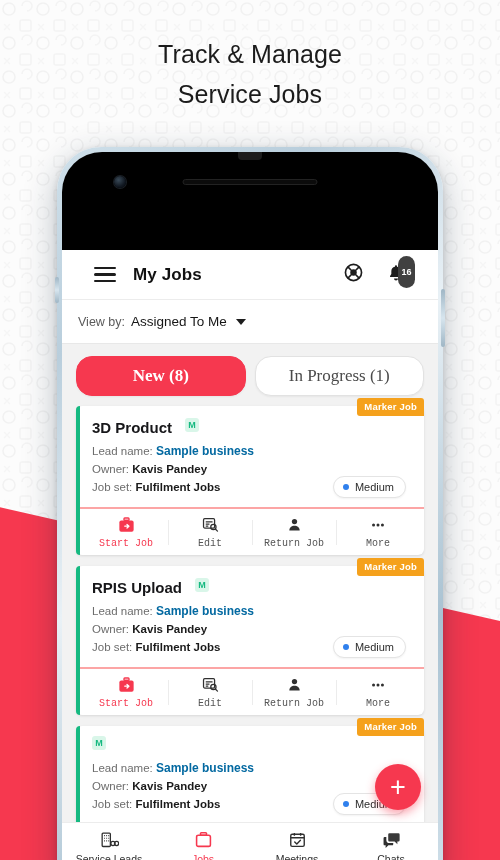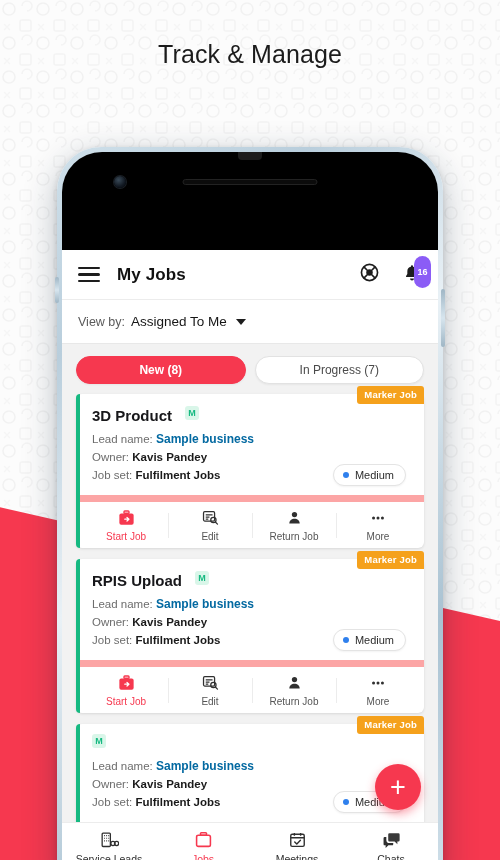--- a/index.html
+++ b/index.html
@@ -84,57 +84,58 @@
   .screen {
     position: absolute;
     left: 0; right: 0; top: 98px; bottom: 0;
     background: #f2f2f2;
     overflow: hidden;
   }
 
   .appbar {
     background: #fff; height: 50px;
     display: flex; align-items: center;
-    padding: 0 16px;
+    padding: 0 32px;
     border-bottom: 1px solid #ececec;
   }
   .hamburger { width: 22px; cursor: pointer; }
   .hamburger span { display:block; height: 2.4px; background:#1d1d1d; border-radius:2px; margin:4px 0; }
   .app-title { font-size: 17px; font-weight: 700; color:#111; margin-left: 17px; letter-spacing:.1px;}
   .appbar-right { margin-left:auto; display:flex; align-items:center; gap: 22px; }
   .bell-wrap { position: relative; }
   .badge-count {
     position: absolute; top: -7px; right: -9px;
     min-width: 17px; height: 32px; border-radius: 9px;
-    background: #8b5cf6; color:#fff;
+    background: #404040; color:#fff;
     font-size: 9px; font-weight: 700;
     display:flex; align-items:center; justify-content:center;
     padding: 0 3px;
   }
 
   .viewbar {
     background:#fff; height: 44px;
     display:flex; align-items:center; padding: 0 16px;
     border-bottom: 1px solid #e8e8e8;
     font-size: 12.5px;
   }
   .viewby-label { color:#5a5a5a; }
   .viewby-value { color:#161616; font-size: 13.5px; margin-left: 6px; }
   .caret { width:0;height:0;border-left:5px solid transparent;border-right:5px solid transparent;border-top:6px solid #1d1d1d; margin-left:9px;}
   .viewbar-right { margin-left:auto; display:flex; align-items:center; }
   .tool { display:flex; align-items:center; gap:6px; color:#2b2b2b; font-size:12.5px; }
   .divider-v { width:1px; height:20px; background:#dedede; margin: 0 13px; }
 
   .tabs { display:flex; gap: 9px; padding: 12px 14px 8px; }
   .chip {
-    flex: 1; height: 28px; border-radius: 16px;
+    flex: 1; height: 40px; border-radius: 16px;
     display:flex; align-items:center; justify-content:center;
-    font-size: 12px; color:#4a4a4a;
+    font-size: 17px; color:#4a4a4a;
     background:#fff; border:1px solid #e2e2e2;
     box-shadow: 0 1px 2px rgba(0,0,0,.05);
+    font-family: Liberation Serif, serif;
   }
   .chip.active { background:#f6384f; color:#fff; border-color:#f6384f; font-weight:600; }
 
   .list { padding: 2px 14px 0; }
 
   .card {
     position: relative;
     background:#fff; border-radius: 6px;
     margin-bottom: 11px;
     box-shadow: 0 1px 3px rgba(0,0,0,.11);
@@ -171,22 +172,22 @@
     border:1px solid #e4e4e4; border-radius: 14px;
     background:#fff;
     padding: 4px 11px 4px 9px;
     font-size: 11px; color:#2d2d2d;
     display:flex; align-items:center; gap:6px;
     box-shadow: 0 1px 2px rgba(0,0,0,.05);
   }
   .dot { width:6px;height:6px;border-radius:50%; background:#2f80ed; }
 
   .card-actions {
-    display:flex; border-top:7px solid #fca5a5;
-    padding: 7px 4px 6px; margin-left: 4px;
+    display:flex; border-top:2px solid #fca5a5;
+    padding: 7px 4px 6px; margin-left: 4px; font-family: Liberation Mono, monospace;
   }
   .action {
     flex:1; display:flex; flex-direction:column; align-items:center; gap:4px;
     font-size: 10px; color:#555; position:relative;
   }
   .action + .action::before {
     content:""; position:absolute; left:0; top:4px; bottom:4px; width:1px; background:#ececec;
   }
   .action.start { color:#f6384f; }
   .action-ico { height: 18px; display:flex; align-items:center; justify-content:center; }
@@ -229,20 +230,21 @@
         <path d="M4 24 l6 6 M10 24 l-6 6" stroke="#efefef" stroke-width="1.4"></path>
       </pattern>
     </defs>
     <rect width="500" height="860" fill="url(#pat)"></rect>
   </svg>
   <div class="bg-wedge2"></div>
 </div>
 
 <div class="headline">
   <div>Track &amp; Manage</div>
+  <div>Service Jobs</div>
 </div>
 
 <div class="phone">
   <div class="btn-power"></div>
   <div class="btn-vol"></div>
   <div class="phone-body">
     <div class="notch-tab"></div>
     <div class="cam"></div>
     <div class="notch-speaker"></div>
 
@@ -274,21 +276,21 @@
       </div>
 
       <div class="viewbar">
         <span class="viewby-label">View by:</span>
         <span class="viewby-value">Assigned To Me</span>
         <span class="caret"></span>
       </div>
 
       <div class="tabs">
         <div class="chip active">New (8)</div>
-        <div class="chip">In Progress (7)</div>
+        <div class="chip">In Progress (1)</div>
       </div>
 
       <div class="list">
 
         <div class="card">
           <div class="card-accent"></div>
           <div class="marker-badge">Marker Job</div>
           <div class="card-body">
             <div class="job-title">
               <span>3D Product</span>

